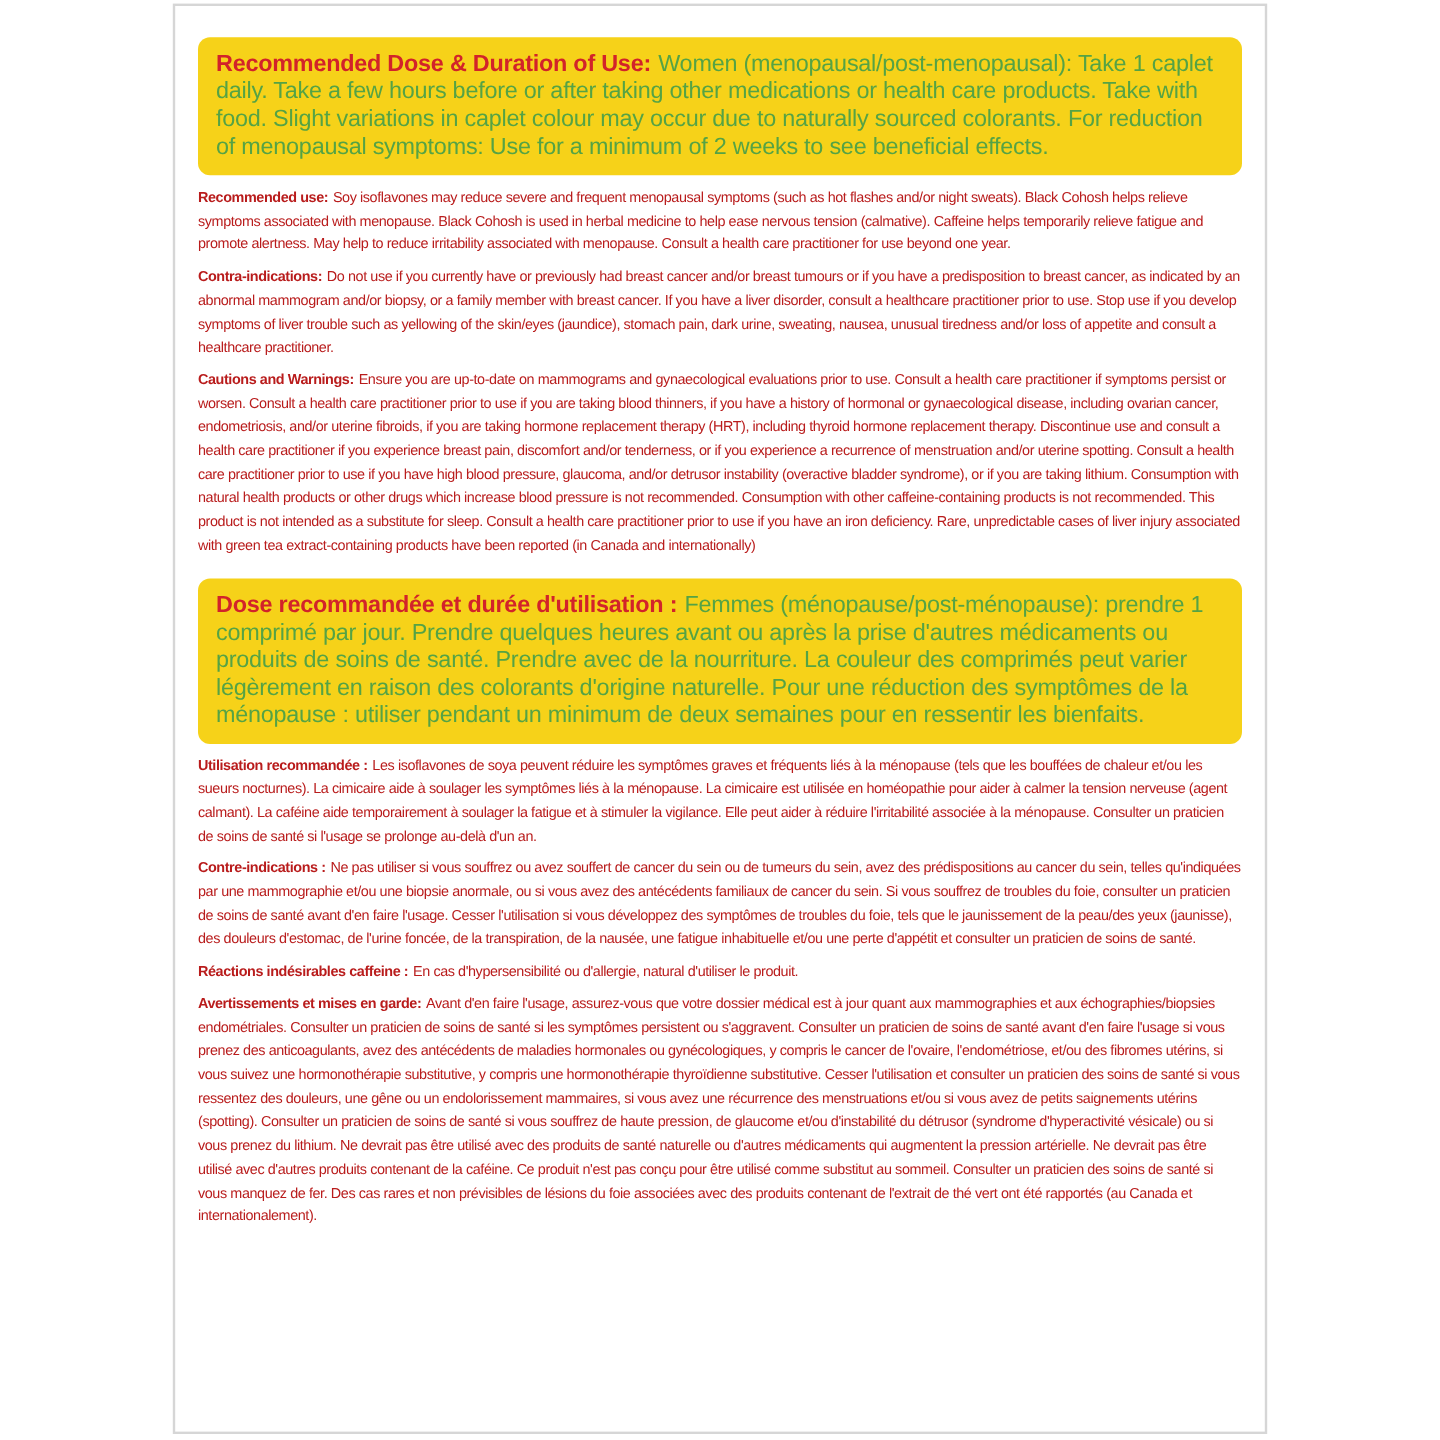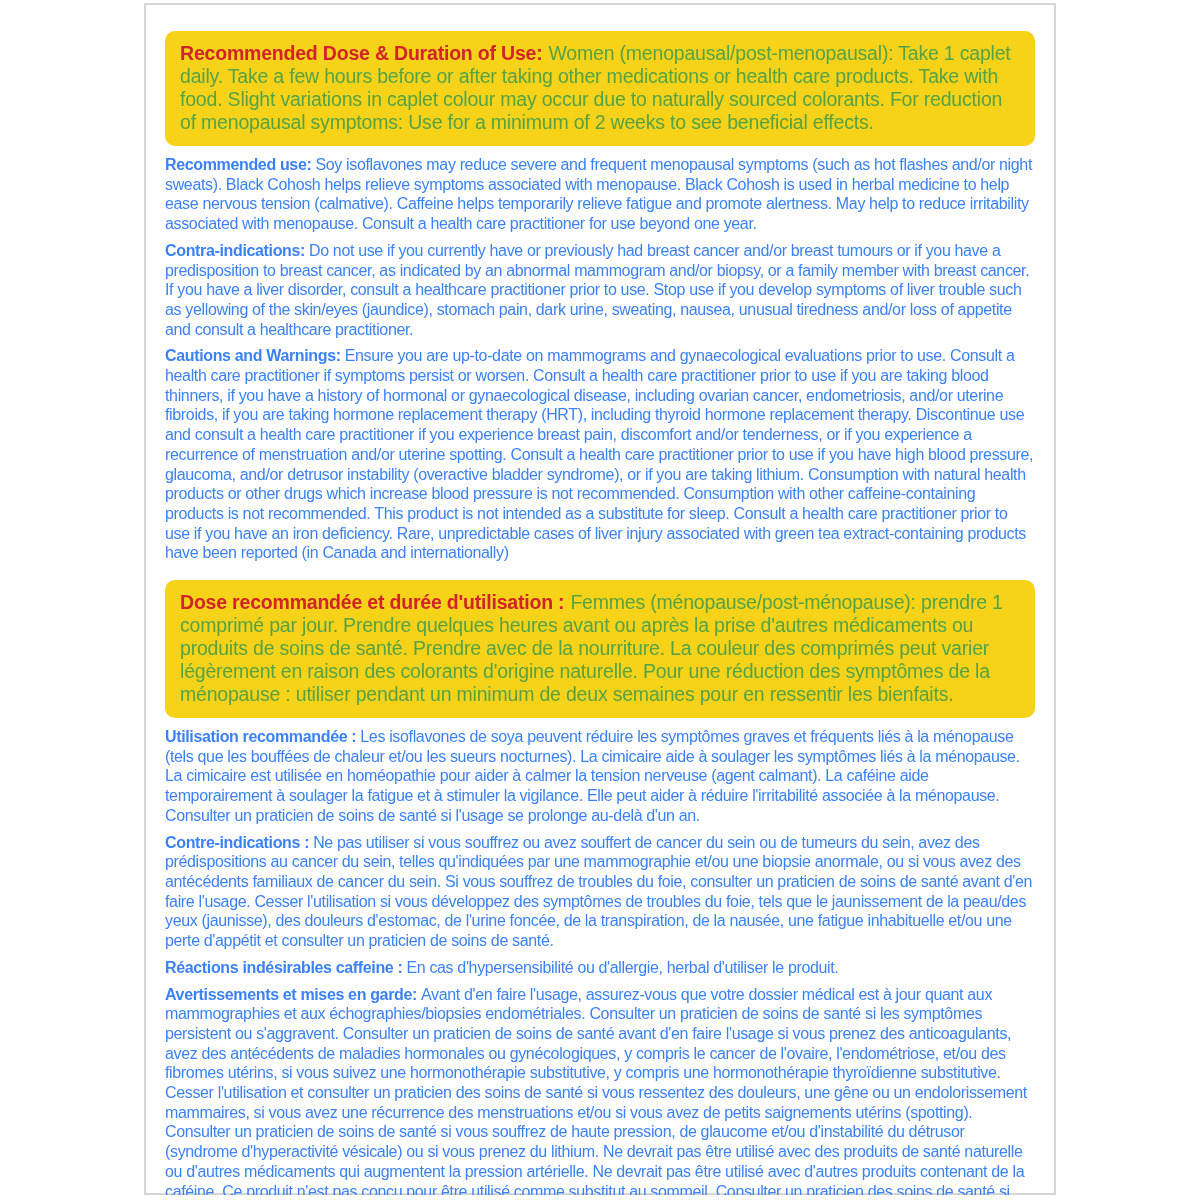--- a/index.html
+++ b/index.html
@@ -32,22 +32,22 @@
     margin-top: 17px;
     margin-bottom: 9px;
   }
   .dose-head {
     color: #d2232a;
     font-weight: bold;
     margin-right: 6px;
   }
   .para {
     margin: 0 0 7px 0;
-    color: #3b82f6;
-    font-size: 16px;
+    color: #b91c1c;
+    font-size: 12px;
     line-height: 19.7px;
     letter-spacing: -0.35px;
   }
   .para-head {
     font-weight: bold;
     margin-right: 4px;
   }
 </style>
 </head>
 <body>
@@ -77,20 +77,20 @@
 
   <p class="para">
     <span class="para-head">Utilisation recommandée :</span><span>Les isoflavones de soya peuvent réduire les symptômes graves et fréquents liés à la ménopause (tels que les bouffées de chaleur et/ou les sueurs nocturnes). La cimicaire aide à soulager les symptômes liés à la ménopause. La cimicaire est utilisée en homéopathie pour aider à calmer la tension nerveuse (agent calmant). La caféine aide temporairement à soulager la fatigue et à stimuler la vigilance. Elle peut aider à réduire l'irritabilité associée à la ménopause. Consulter un praticien de soins de santé si l'usage se prolonge au-delà d'un an.</span>
   </p>
 
   <p class="para">
     <span class="para-head">Contre-indications :</span><span>Ne pas utiliser si vous souffrez ou avez souffert de cancer du sein ou de tumeurs du sein, avez des prédispositions au cancer du sein, telles qu'indiquées par une mammographie et/ou une biopsie anormale, ou si vous avez des antécédents familiaux de cancer du sein. Si vous souffrez de troubles du foie, consulter un praticien de soins de santé avant d'en faire l'usage. Cesser l'utilisation si vous développez des symptômes de troubles du foie, tels que le jaunissement de la peau/des yeux (jaunisse), des douleurs d'estomac, de l'urine foncée, de la transpiration, de la nausée, une fatigue inhabituelle et/ou une perte d'appétit et consulter un praticien de soins de santé.</span>
   </p>
 
   <p class="para">
-    <span class="para-head">Réactions indésirables caffeine :</span><span>En cas d'hypersensibilité ou d'allergie, herbal d'utiliser le produit.</span>
+    <span class="para-head">Réactions indésirables caffeine :</span><span>En cas d'hypersensibilité ou d'allergie, natural d'utiliser le produit.</span>
   </p>
 
   <p class="para">
     <span class="para-head">Avertissements et mises en garde:</span><span>Avant d'en faire l'usage, assurez-vous que votre dossier médical est à jour quant aux mammographies et aux échographies/biopsies endométriales. Consulter un praticien de soins de santé si les symptômes persistent ou s'aggravent. Consulter un praticien de soins de santé avant d'en faire l'usage si vous prenez des anticoagulants, avez des antécédents de maladies hormonales ou gynécologiques, y compris le cancer de l'ovaire, l'endométriose, et/ou des fibromes utérins, si vous suivez une hormonothérapie substitutive, y compris une hormonothérapie thyroïdienne substitutive. Cesser l'utilisation et consulter un praticien des soins de santé si vous ressentez des douleurs, une gêne ou un endolorissement mammaires, si vous avez une récurrence des menstruations et/ou si vous avez de petits saignements utérins (spotting). Consulter un praticien de soins de santé si vous souffrez de haute pression, de glaucome et/ou d'instabilité du détrusor (syndrome d'hyperactivité vésicale) ou si vous prenez du lithium. Ne devrait pas être utilisé avec des produits de santé naturelle ou d'autres médicaments qui augmentent la pression artérielle. Ne devrait pas être utilisé avec d'autres produits contenant de la caféine. Ce produit n'est pas conçu pour être utilisé comme substitut au sommeil. Consulter un praticien des soins de santé si vous manquez de fer. Des cas rares et non prévisibles de lésions du foie associées avec des produits contenant de l'extrait de thé vert ont été rapportés (au Canada et internationalement).</span>
   </p>
 
 </div>
 
 </body></html>

